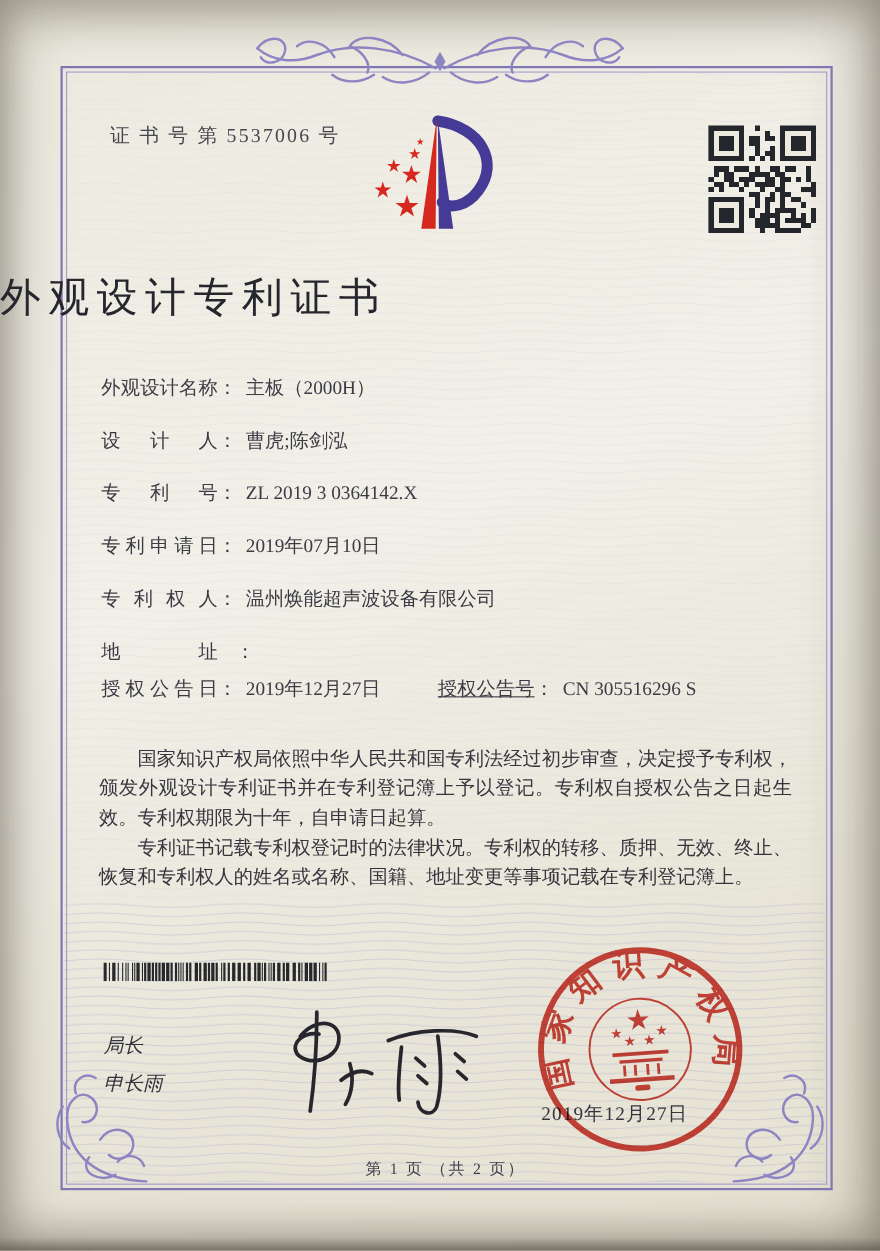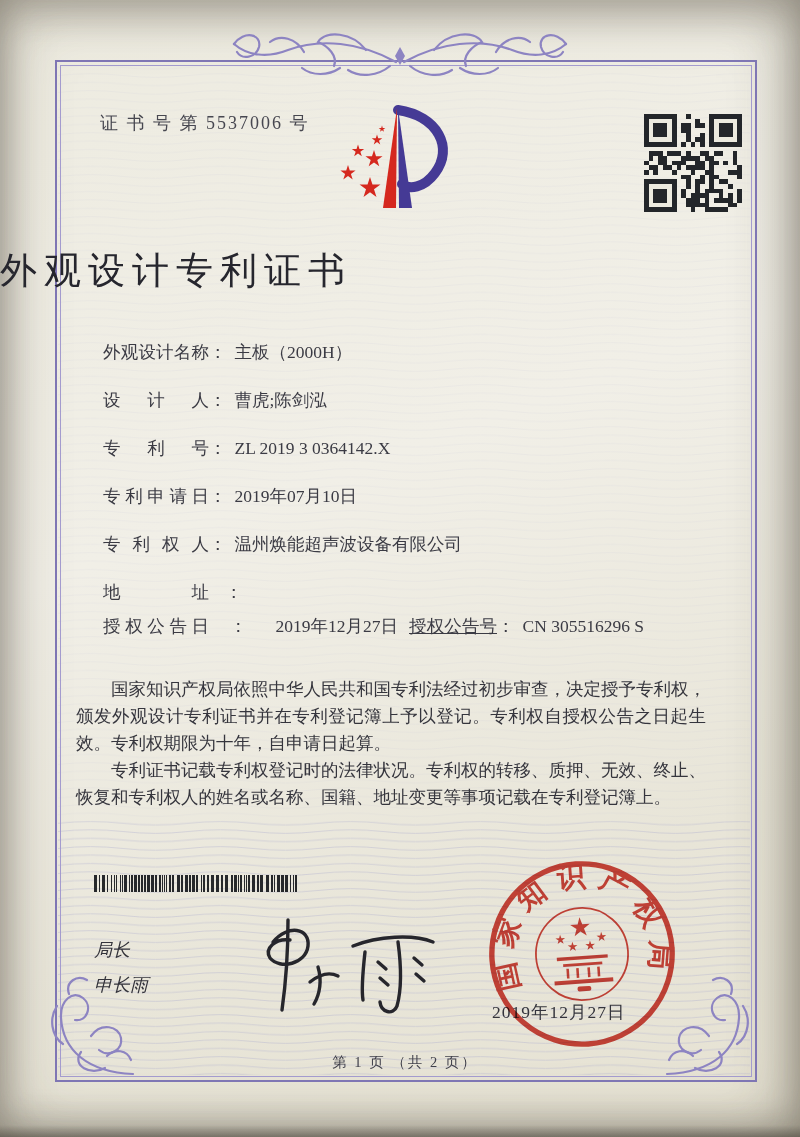--- a/index.html
+++ b/index.html
@@ -19,28 +19,28 @@
   .orn-corner{position:absolute;top:976px;}
   .orn-bl{left:47px;}
   .orn-br{left:663px;transform:scaleX(-1);}
   .certno{position:absolute;left:100px;top:111px;font-size:18px;letter-spacing:2px;color:#474750;}
   .logo{position:absolute;left:334px;top:100px;}
   .qr{position:absolute;left:644px;top:114px;}
   .title{position:absolute;left:0;width:800px;top:246px;
     font-size:37px;letter-spacing:7px;color:#26262e;}
   .fields{position:absolute;left:92px;top:340px;width:630px;font-size:17.5px;color:#3b3b44;}
   .frow{margin-bottom:23px;line-height:25px;display:flex;align-items:flex-start;}
-  .flabel{display:inline-block;width:106px;text-align:justify;text-align-last:justify;flex:none;margin-left:11px;}
+  .flabel{display:inline-block;width:106px;text-align:justify;text-align-last:justify;flex:none;}
   .fcolon{flex:none;margin-right:8px;}
   .fvalue{white-space:pre-line;}
   .row-addr{margin-bottom:9px;gap:16px;}
-  .grp1{display:flex;width:306px;flex:none;justify-content:space-between;}
+  .grp1{display:flex;width:306px;flex:none;}
   .grp2{display:flex;}
   .grp2 .flabel{width:88px;text-decoration:underline;}
-  .paras{position:absolute;left:76px;top:676px;width:630px;font-size:17.5px;
+  .paras{position:absolute;left:90px;top:676px;width:630px;font-size:17.5px;
     line-height:27px;text-align:justify;color:#35353d;}
   .paras p{margin:0;text-indent:2em;}
   .barcode{position:absolute;left:94px;top:875px;}
   .director{position:absolute;left:94px;top:938px;font-size:18px;color:#33333b;}
   .director div{margin-bottom:11px;font-style:italic;}
   .sig{position:absolute;left:218px;top:912px;}
   .sealdate{position:absolute;left:492px;top:1000px;width:230px;font-size:17.5px;
     letter-spacing:1px;color:#34343c;z-index:5;}
   .seal{position:absolute;left:484px;top:856px;z-index:6;mix-blend-mode:multiply;
     transform:rotate(-4deg);}

